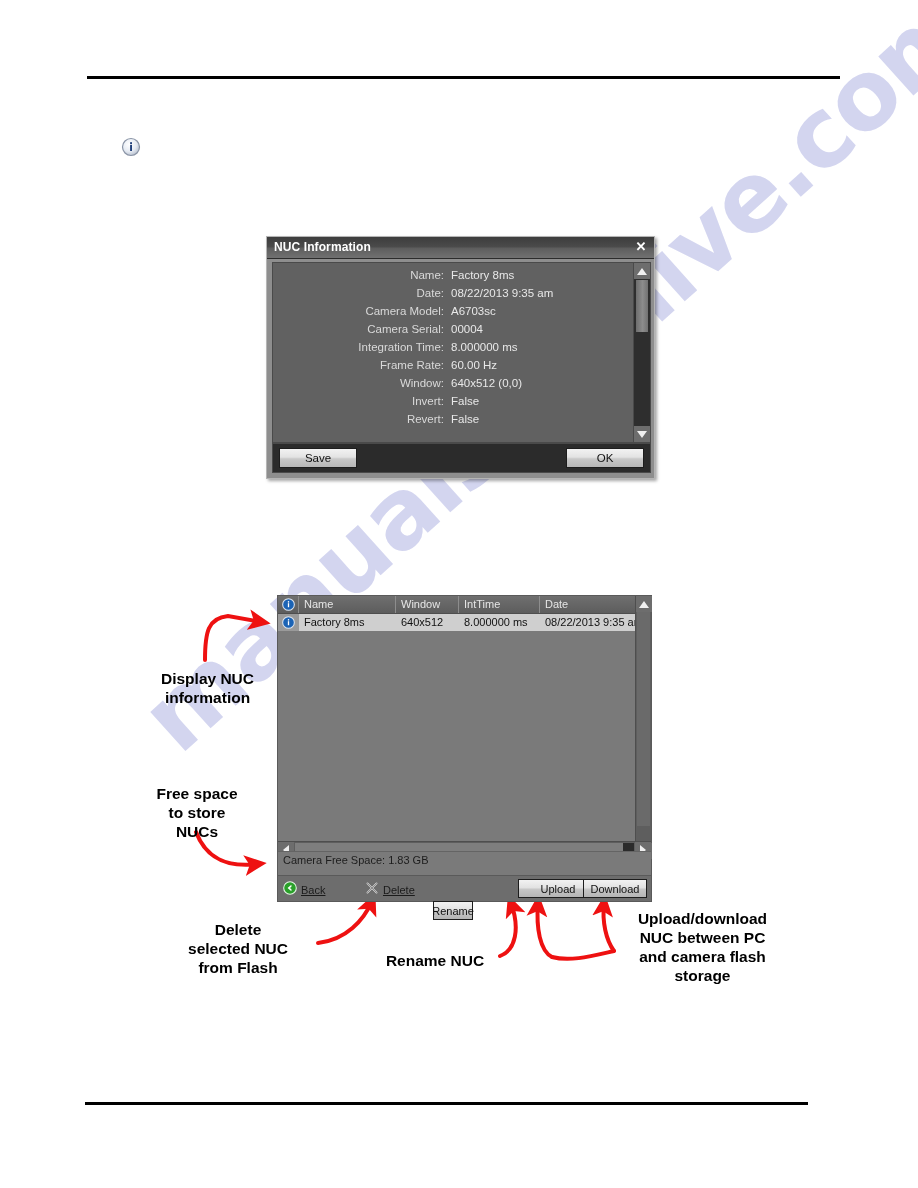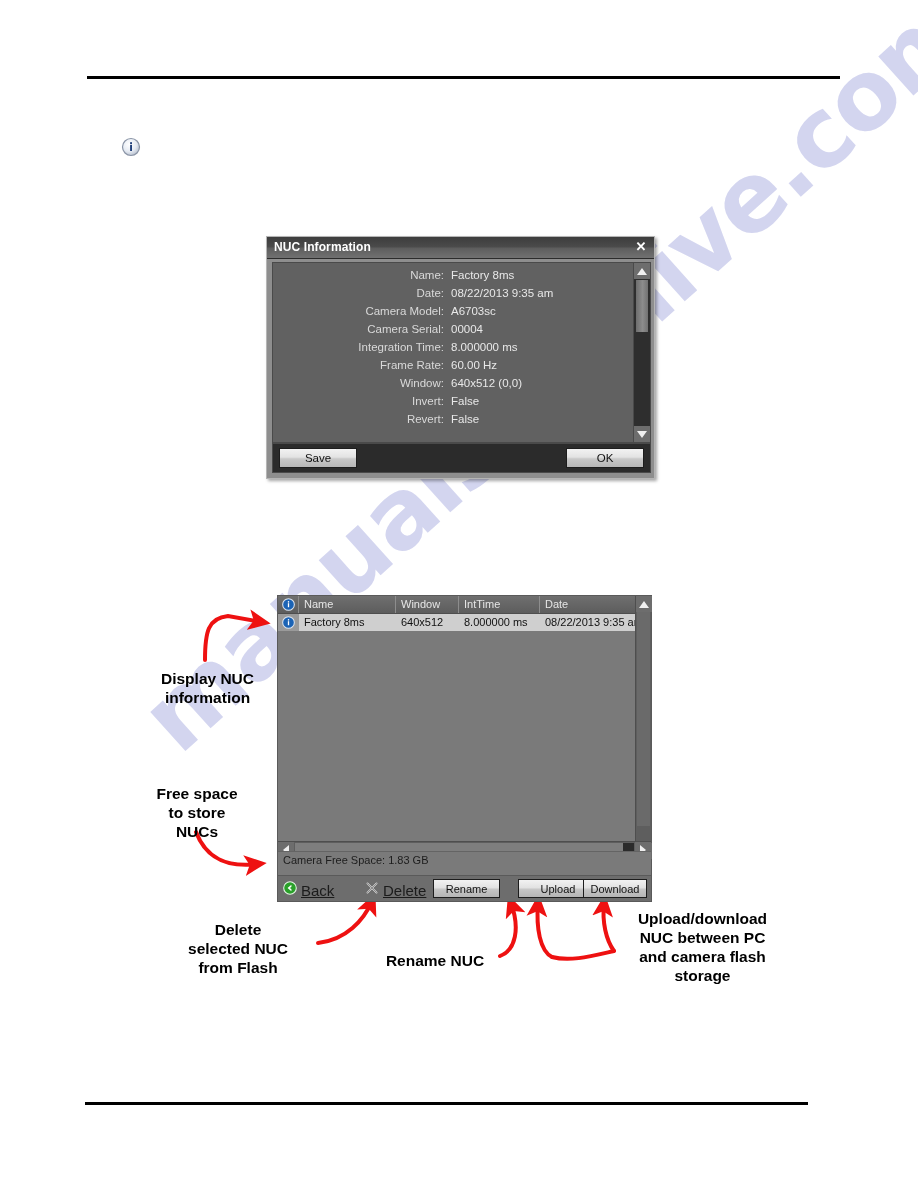--- a/index.html
+++ b/index.html
@@ -367,21 +367,21 @@
   }
   .link-item {
     position: absolute;
     top: 5px;
     display: flex;
     align-items: center;
     gap: 4px;
     cursor: pointer;
   }
   .link-item .link-text {
-    font-size: 15px;
+    font-size: 11px;
     color: #1b1b1b;
     text-decoration: underline;
     white-space: nowrap;
   }
   .link-back   { left: 5px; }
   .link-delete { left: 87px; }
 
   .tb-btn {
     position: absolute;
     top: 3px;
@@ -389,21 +389,21 @@
     background: linear-gradient(to bottom, #f2f2f2 0%, #e2e2e2 45%, #c6c6c6 55%, #b5b5b5 100%);
     border: 1px solid #1d1d1d;
     font-size: 11px;
     color: #111;
     display: flex;
     align-items: center;
     justify-content: center;
     cursor: pointer;
     box-sizing: border-box;
   }
-  .tb-rename   { left: 155px; width: 67px; }
+  .tb-rename   { left: 155px; width: 40px; margin-top: 22px; }
   .tb-upload   { left: 240px; width: 80px; }
   .tb-download { left: 305px; width: 64px; }
 
   
   .anno {
     position: absolute;
     font-family: "Liberation Sans", sans-serif;
     font-weight: bold;
     font-size: 15.5px;
     color: #000;

